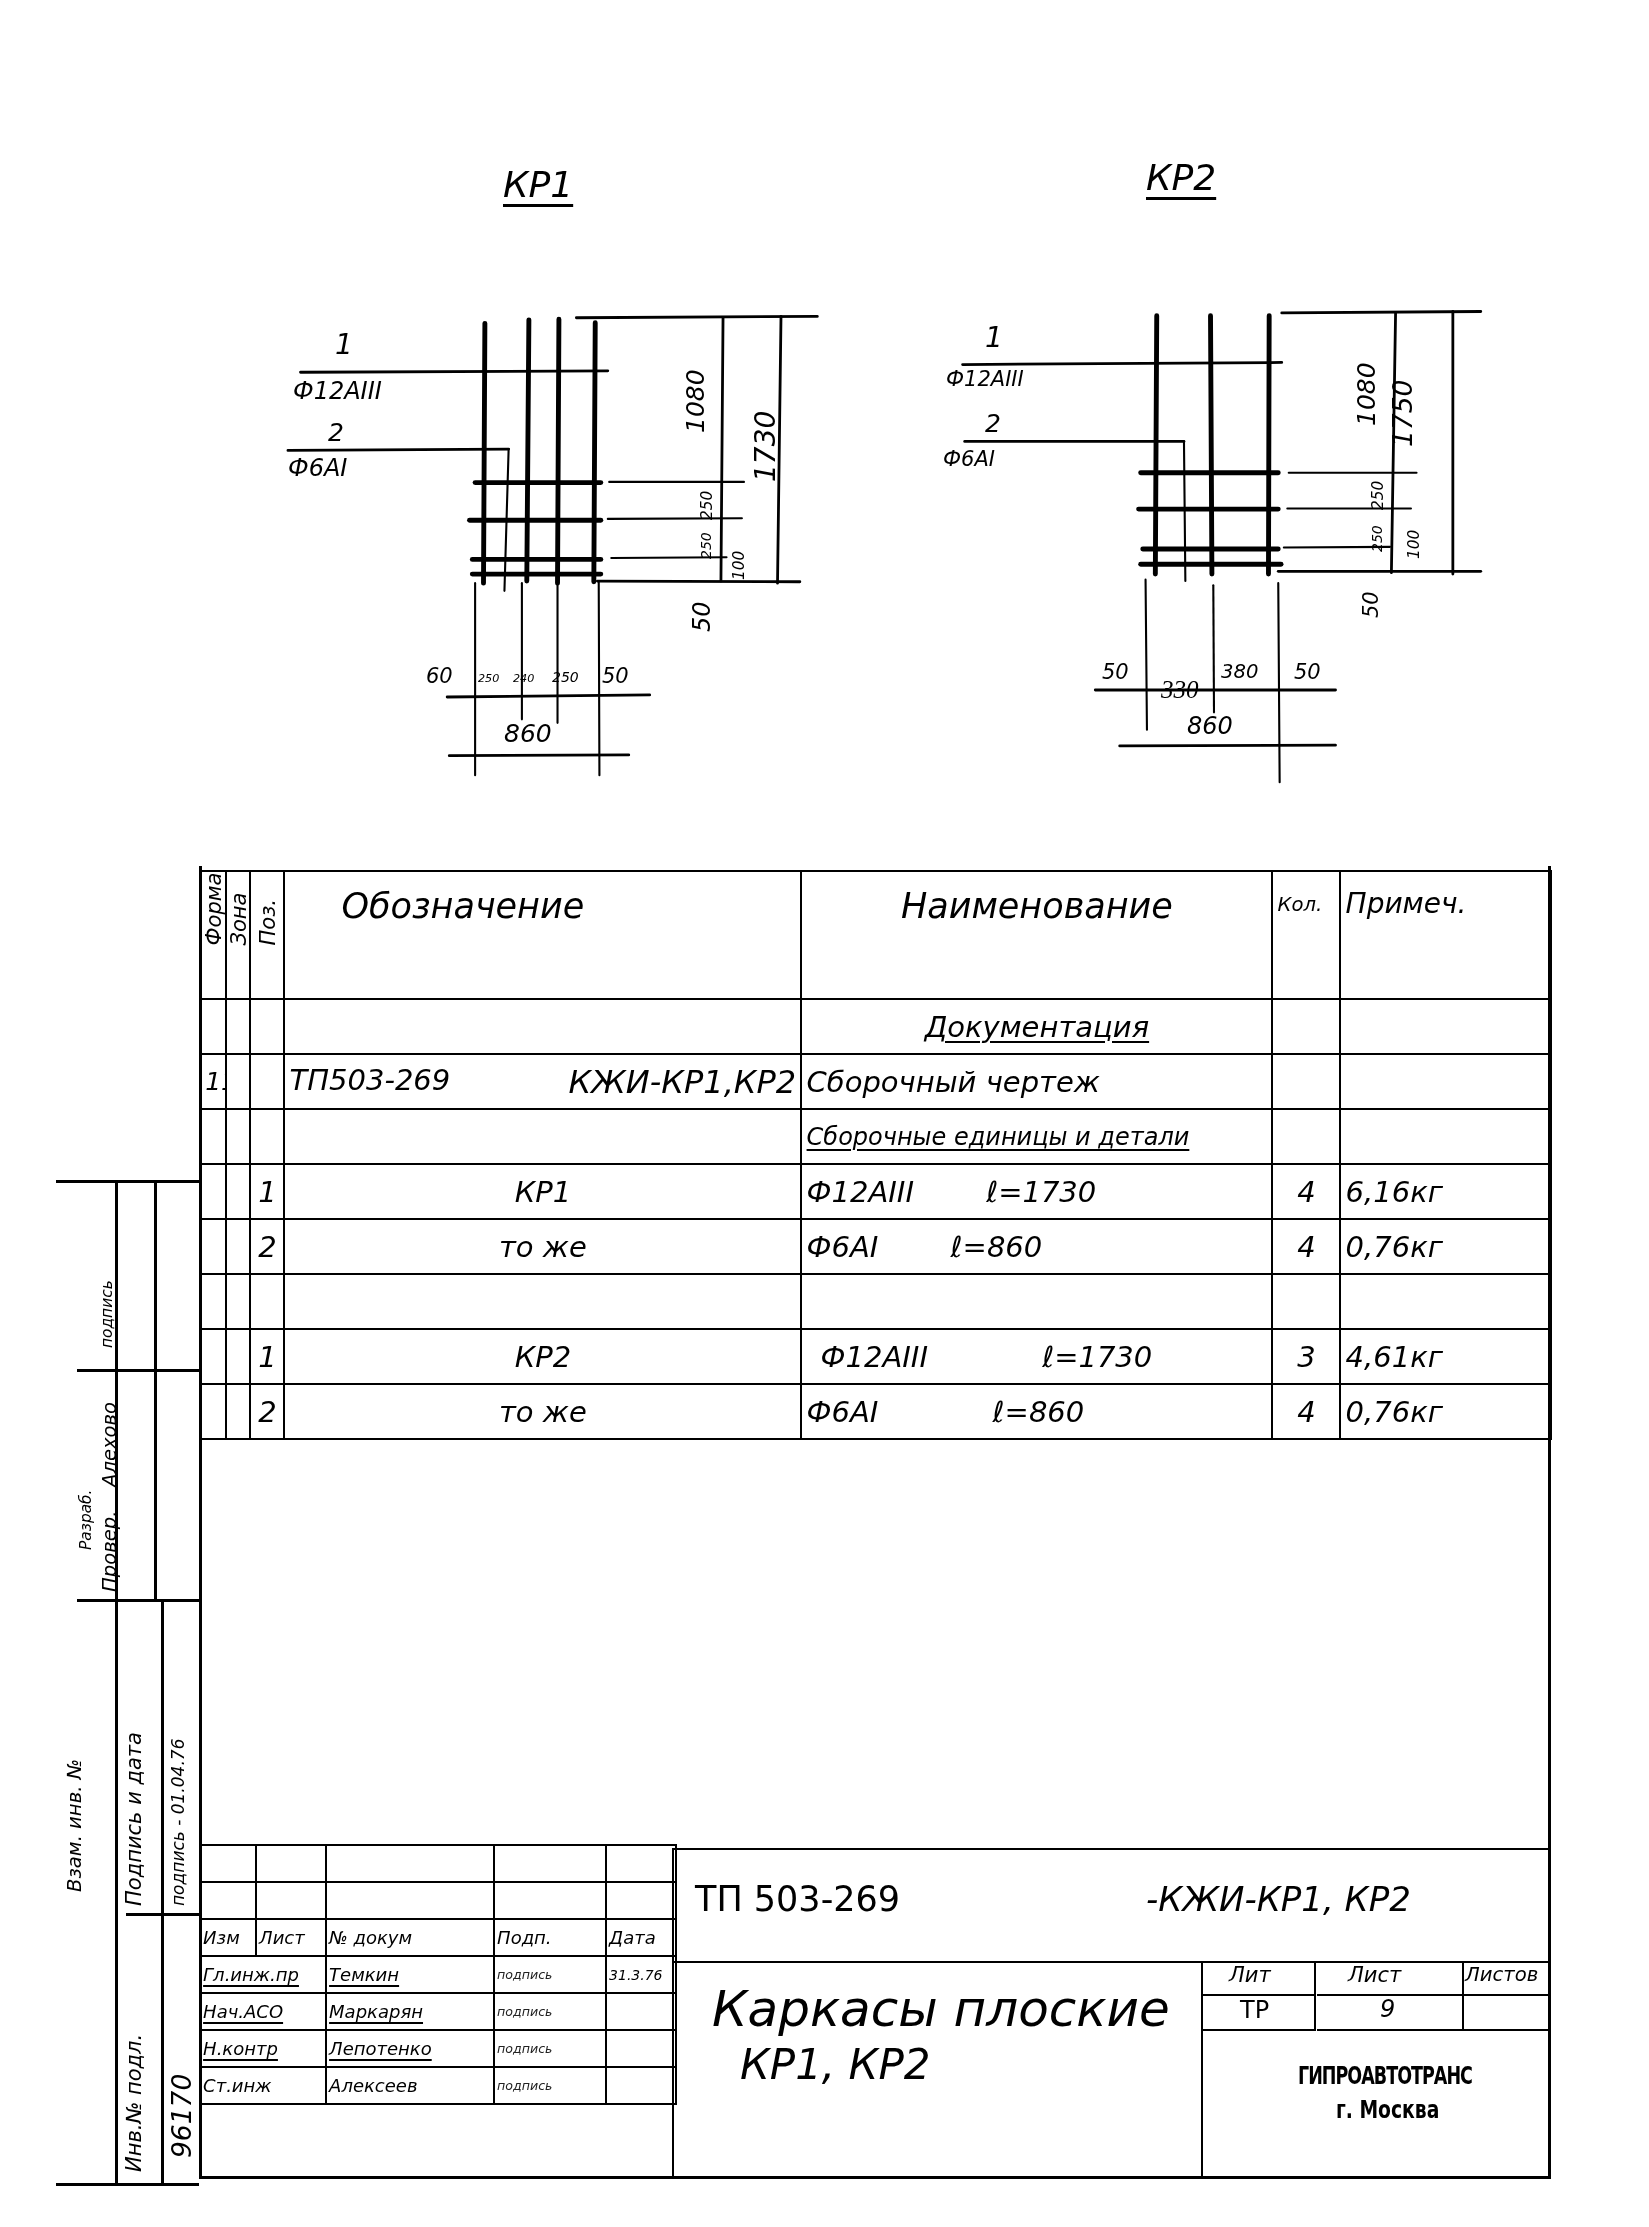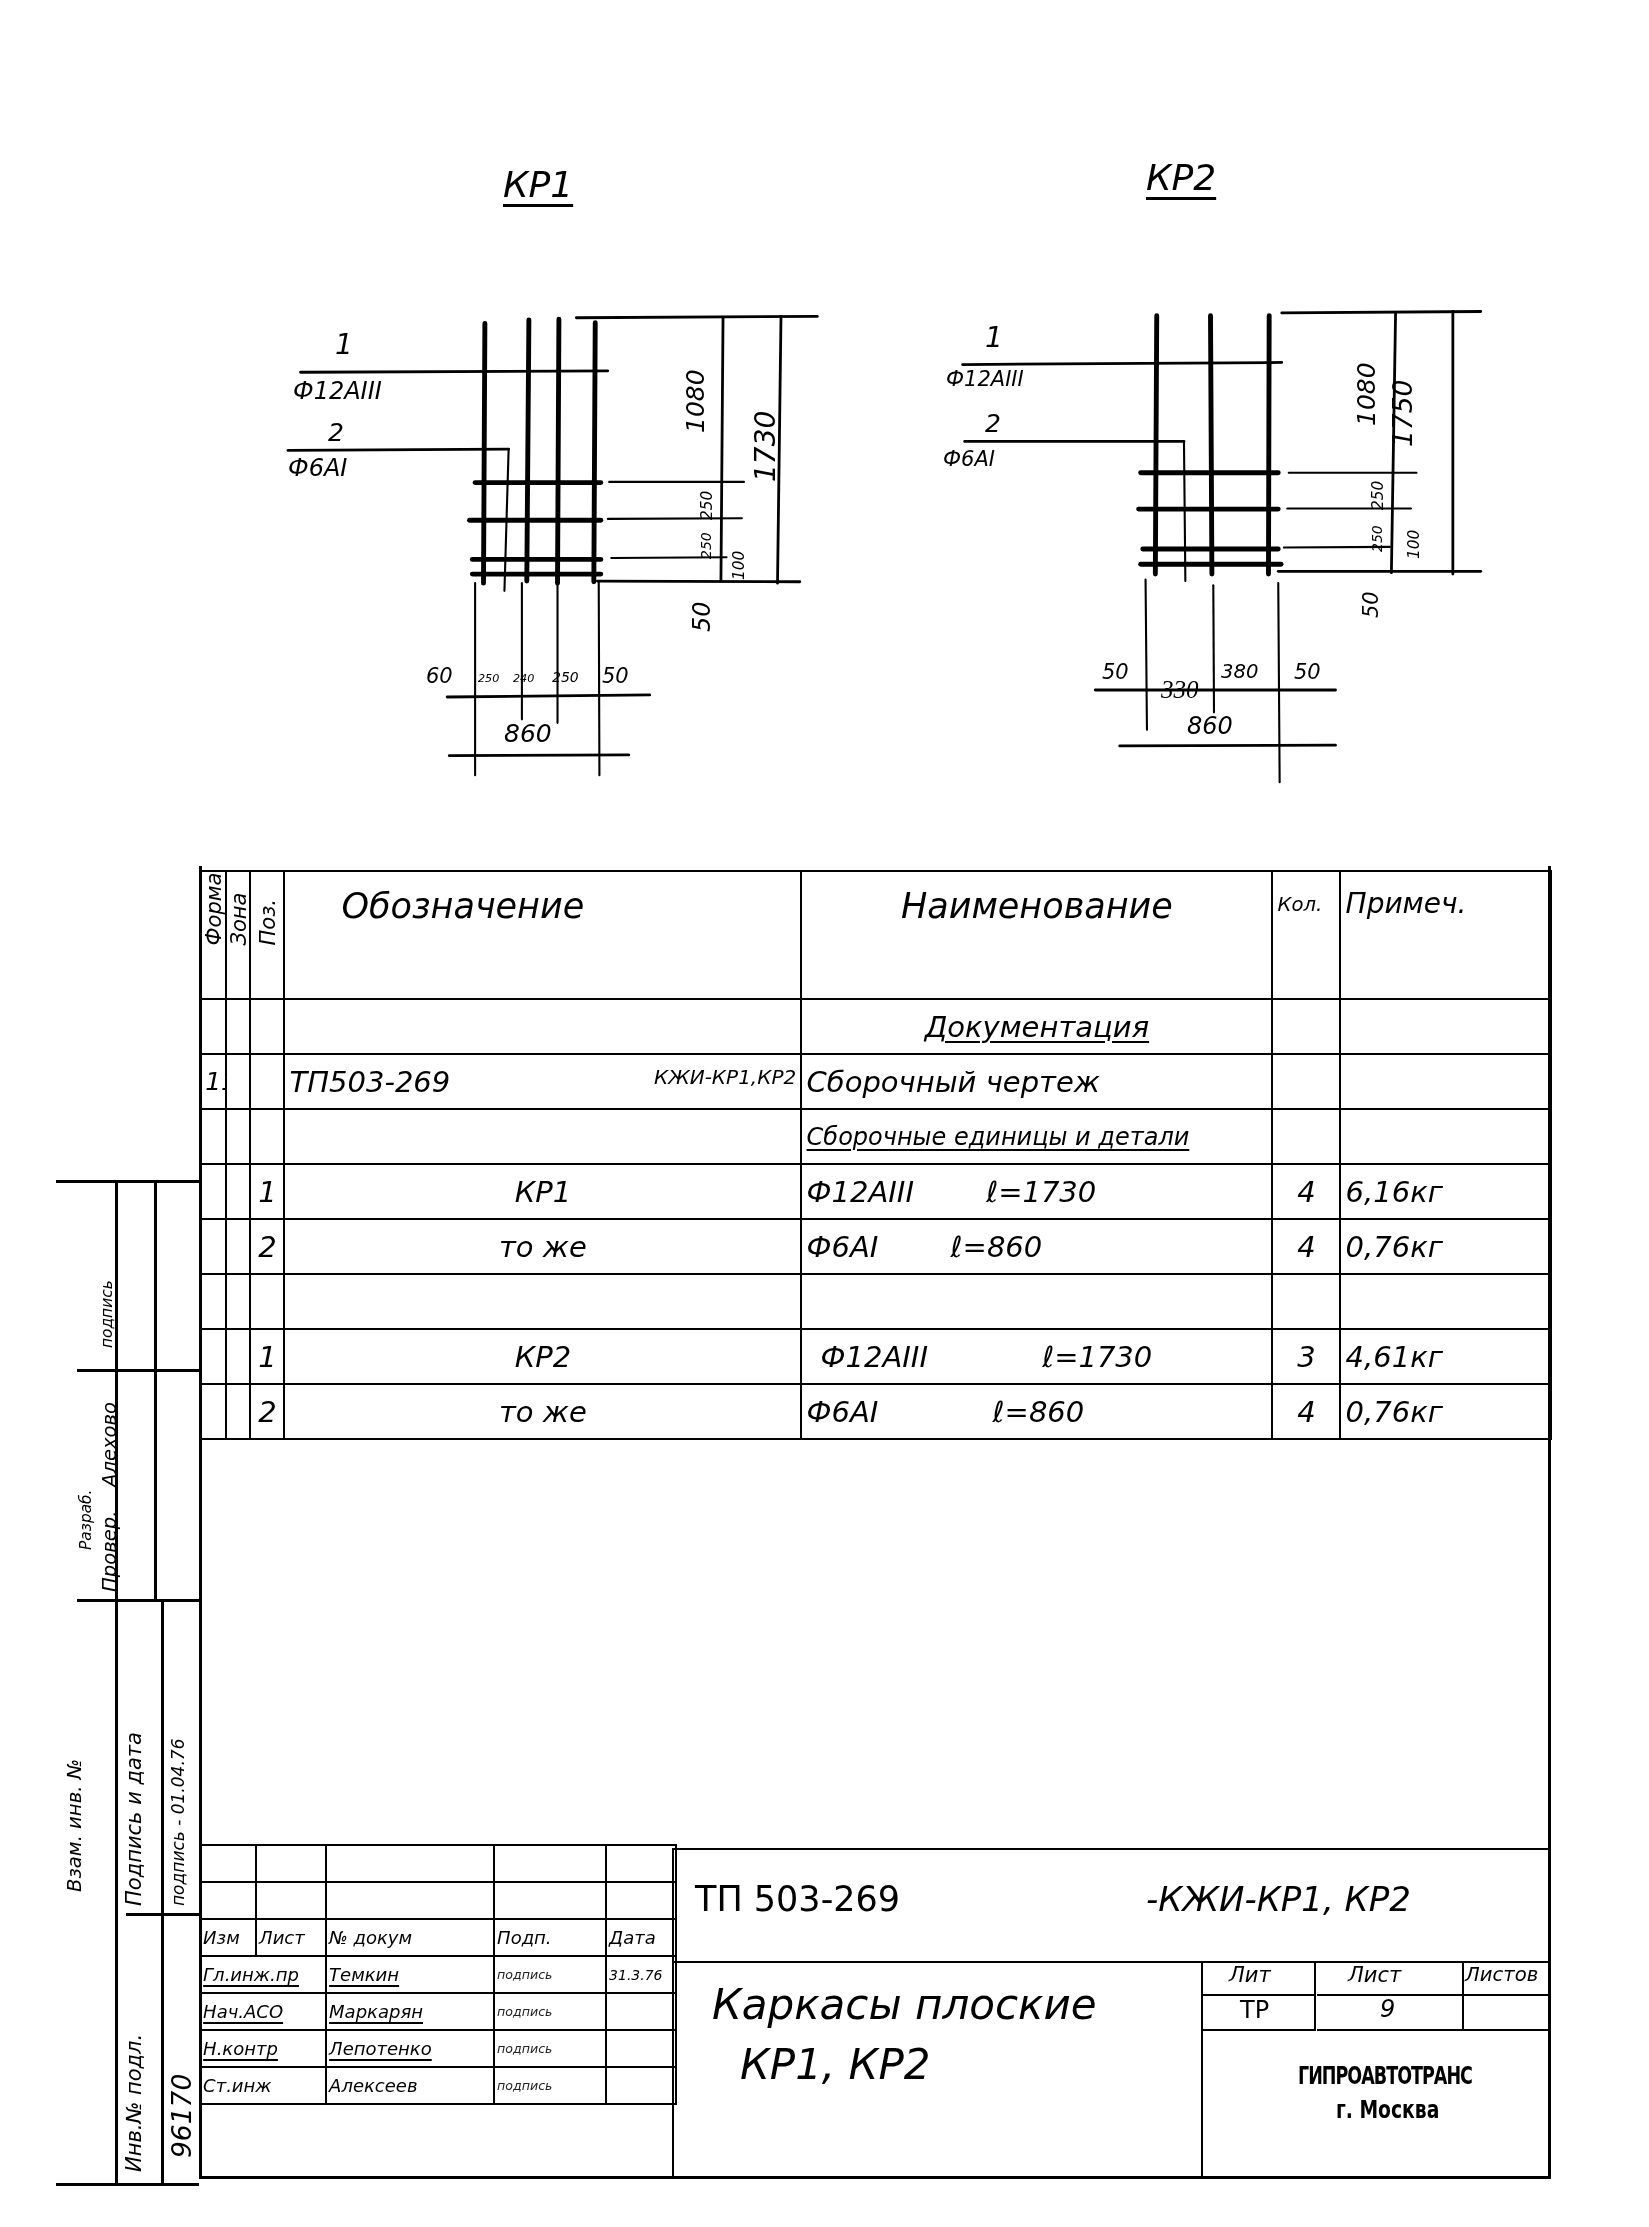--- a/index.html
+++ b/index.html
@@ -291,21 +291,21 @@
     <td></td>
     <td></td>
   </tr>
 
   <tr>
     <td style="font-size:25px;">11</td>
     <td></td>
     <td></td>
     <td>
       <span>ТП503-269</span>
-      <span style="float:right;font-size:20px;">КЖИ-КР1,КР2</span>
+      <span style="float:right;font-size:32px;">КЖИ-КР1,КР2</span>
     </td>
     <td>Сборочный чертеж</td>
     <td></td>
     <td></td>
   </tr>
 
   <tr>
     <td></td>
     <td></td>
     <td></td>
@@ -434,21 +434,21 @@
     <td style="font-size:14px;"></td>
   </tr>
 </tbody>
   </table>
 
 <div class="tb" style="left:672px;top:1848px;width:879px;height:115px;border-width:2.8px 0 2.8px 2.8px;"></div>
 <div class="abs" style="left:695px;top:1879px;font-size:35px;">ТП 503-269</div>
 <div class="abs hw" style="left:1146px;top:1879px;font-size:34px;">-КЖИ-КР1, КР2</div>
 
 <div class="tb" style="left:672px;top:1961px;width:531px;height:218px;border-width:0 2.8px 0 2.8px;"></div>
-<div class="abs hw" style="left:712px;top:1980px;font-size:42px;">Каркасы плоские</div>
+<div class="abs hw" style="left:712px;top:1980px;font-size:50px;">Каркасы плоские</div>
 <div class="abs hw" style="left:740px;top:2040px;font-size:42px;">КР1,  КР2</div>
 
 <div class="tb" style="left:1201px;top:1961px;width:115px;height:35px;border-width:0 2.8px 2.8px 0;"></div>
 <div class="abs hw" style="left:1229px;top:1963px;font-size:21px;">Лит</div>
 <div class="tb" style="left:1317px;top:1961px;width:147px;height:35px;border-width:0 2.8px 2.8px 0;"></div>
 <div class="abs hw" style="left:1348px;top:1963px;font-size:21px;">Лист</div>
 <div class="tb" style="left:1463px;top:1961px;width:87px;height:35px;border-width:0 0 2.8px 0;"></div>
 <div class="abs hw" style="left:1465px;top:1963px;font-size:19.6px;">Листов</div>
 
 <div class="tb" style="left:1201px;top:1996px;width:115px;height:35px;border-width:0 2.8px 2.8px 0;"></div>

